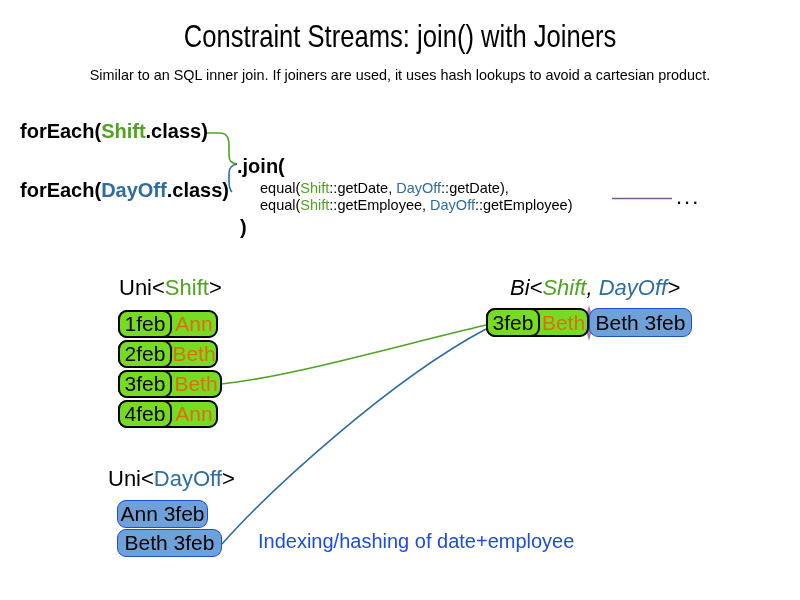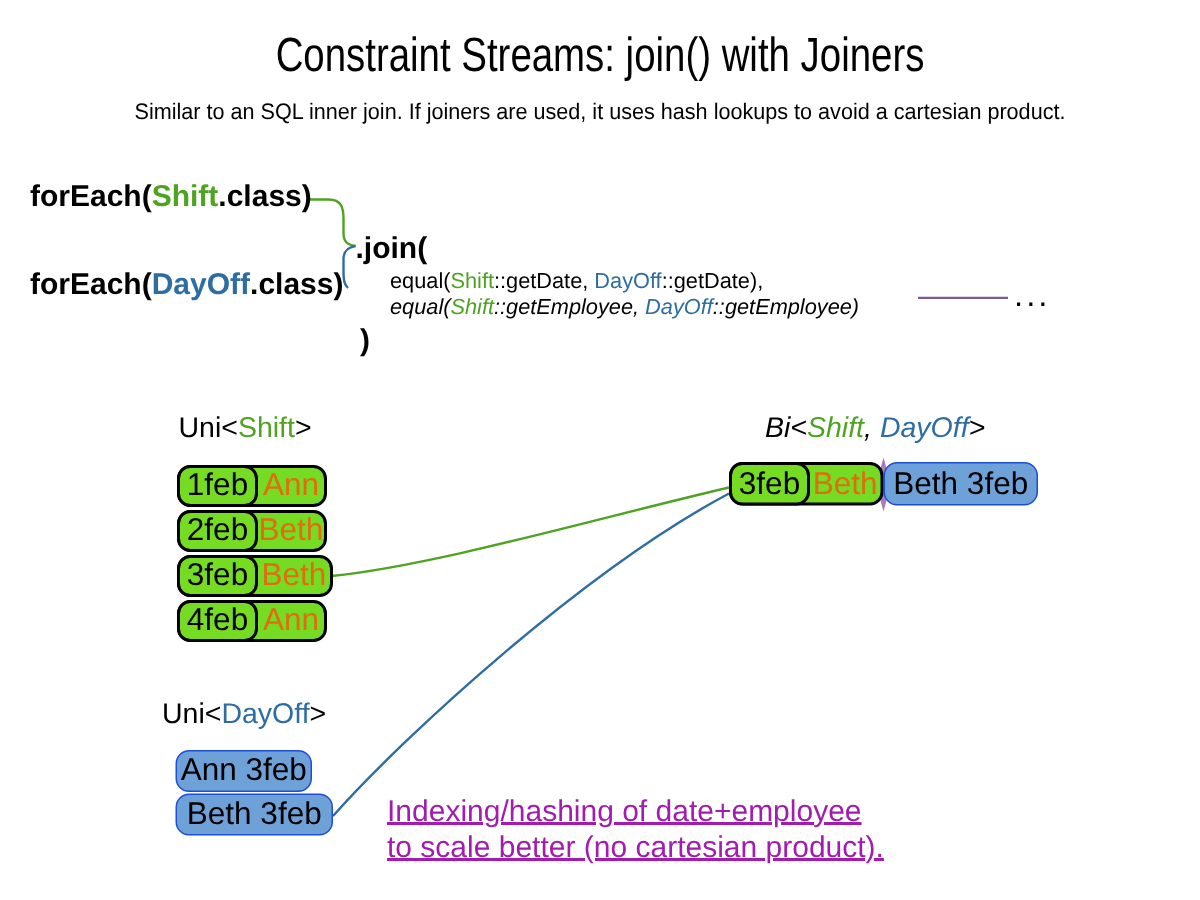--- a/index.html
+++ b/index.html
@@ -18,21 +18,21 @@
   .slide-subtitle{
     left:0;right:0;top:66px;text-align:center;
     font-size:15px;transform:scaleX(0.96);white-space:nowrap;
   }
 
   .code-lg{font-size:20px;white-space:nowrap;font-weight:bold;}
   .code-sm{font-size:14.5px;white-space:nowrap;}
   .green-t{color:#4EA320;}
   .blue-t{color:#2E6DA4;}
 
-  .tbl-title{font-size:19px;white-space:nowrap;}
+  .tbl-title{font-size:22px;white-space:nowrap;}
 
   .row{box-sizing:border-box;height:28px;width:100px;
        background:#76DB23;border:2px solid #000;border-radius:9px;}
   .date-cell{
     position:absolute;box-sizing:border-box;left:-2px;top:-2px;
     width:54px;height:28px;background:#76DB23;
     border:2px solid #000;border-radius:9px;
     display:flex;align-items:center;justify-content:center;
     font-size:21px;color:#000;
   }
@@ -40,21 +40,21 @@
     position:absolute;left:52px;right:0;top:-2px;bottom:-2px;
     display:flex;align-items:center;justify-content:center;
     font-size:21px;color:#E06D10;
   }
   .blue-box{
     box-sizing:border-box;background:#6FA1D9;border:1px solid #1d4ed8;border-radius:9px;
     display:flex;align-items:center;justify-content:center;
     font-size:21px;color:#000;
   }
   .note{
-    font-size:20px;line-height:24px;color:#a21caf;white-space:nowrap;text-decoration:underline;
+    font-size:20px;line-height:24px;color:#1d4ed8;white-space:nowrap;
   }
   .ellipsis{font-size:22px;letter-spacing:2px;}
 </style>
 </head>
 <body>
 
 <svg id="overlay" width="800" height="600">
 
   <polygon points="589,305 594,323 589,341 584,323" fill="#A87CB8"></polygon>
 
@@ -73,21 +73,21 @@
 <div class="abs slide-subtitle">Similar to an SQL inner join. If joiners are used, it uses hash lookups to avoid a cartesian product.</div>
 
 <div class="abs code-lg" style="left:20px;top:120px;"><span>forEach(</span><span class="green-t">Shift</span><span>.class)</span></div>
 
 <div class="abs code-lg" style="left:20px;top:179px;"><span>forEach(</span><span class="blue-t">DayOff</span><span>.class)</span></div>
 
 <div class="abs code-lg" style="left:237px;top:155px;">.join(</div>
 
 <div class="abs code-sm" style="left:260px;top:180px;"><span>equal(</span><span class="green-t">Shift</span><span>::getDate, </span><span class="blue-t">DayOff</span><span>::getDate),</span></div>
 
-<div class="abs code-sm" style="left:260px;top:197px;font-style:italic;"><span>equal(</span><span class="green-t">Shift</span><span>::getEmployee, </span><span class="blue-t">DayOff</span><span>::getEmployee)</span></div>
+<div class="abs code-sm" style="left:260px;top:197px;"><span>equal(</span><span class="green-t">Shift</span><span>::getEmployee, </span><span class="blue-t">DayOff</span><span>::getEmployee)</span></div>
 
 <div class="abs code-lg" style="left:240px;top:216px;">)</div>
 
 <div class="abs ellipsis" style="left:676px;top:184px;">...</div>
 
 <div class="abs tbl-title" style="left:119px;top:275px;"><span>Uni&lt;</span><span class="green-t">Shift</span><span>&gt;</span></div>
 
 <div class="abs row" style="left:118px;top:310px;">
   <div class="date-cell">1feb</div>
   <div class="name-cell">Ann</div>
@@ -113,14 +113,13 @@
 <div class="abs tbl-title" style="left:510px;top:275px;font-style:italic;"><span>Bi&lt;</span><span class="green-t">Shift</span><span>, </span><span class="blue-t">DayOff</span><span>&gt;</span></div>
 
 <div class="abs row" style="left:486px;top:308px;width:103px;height:29px;">
   <div class="date-cell" style="height:29px;">3feb</div>
   <div class="name-cell">Beth</div>
 </div>
 <div class="abs blue-box" style="left:589px;top:308px;width:103px;height:29px;">Beth 3feb</div>
 
 <div class="abs note" style="left:258px;top:529px;">
   <div>Indexing/hashing of date+employee</div>
-  <div>to scale better (no cartesian product).</div>
 </div>
 
 </body></html>

